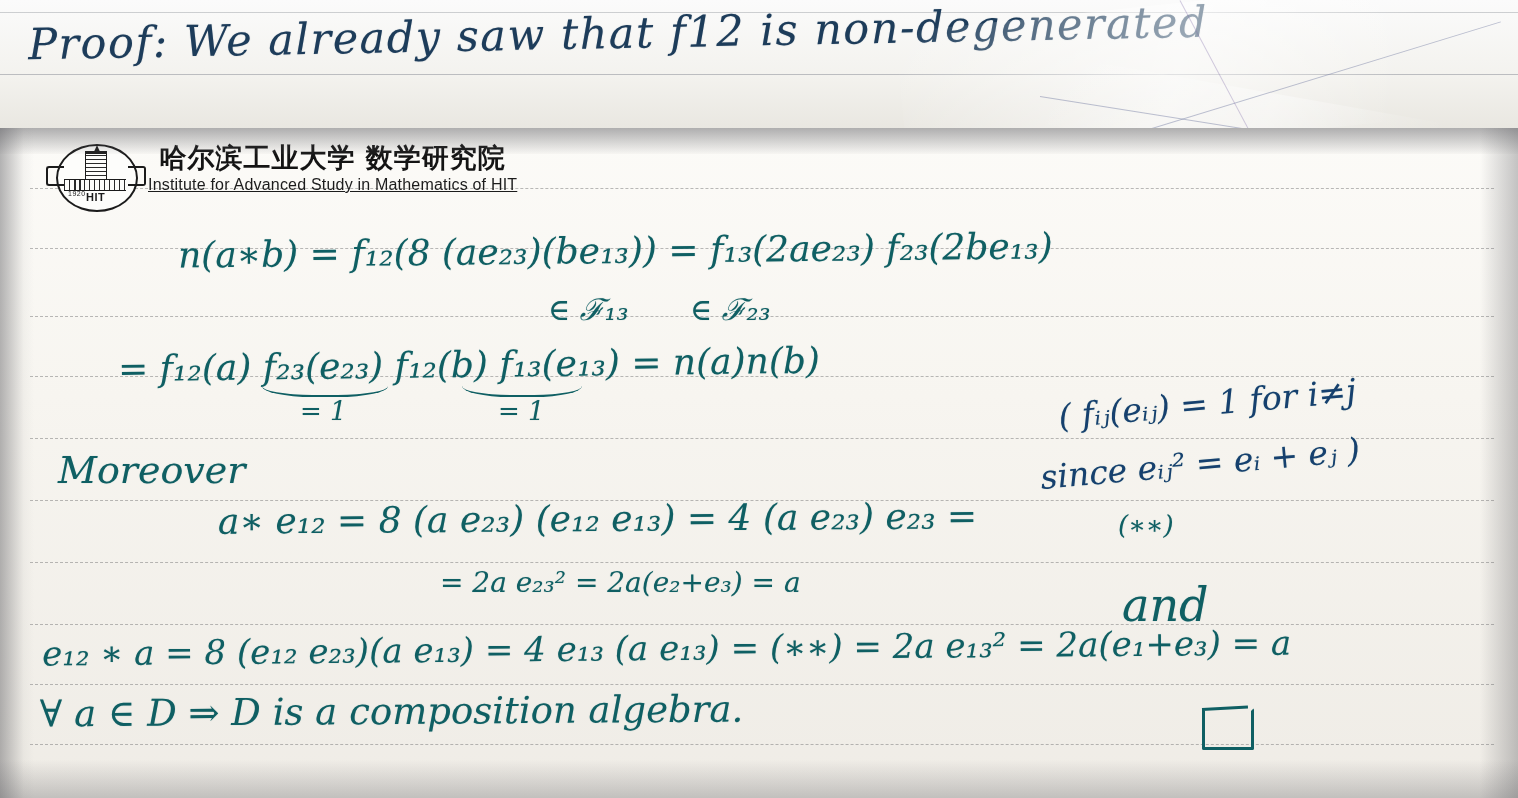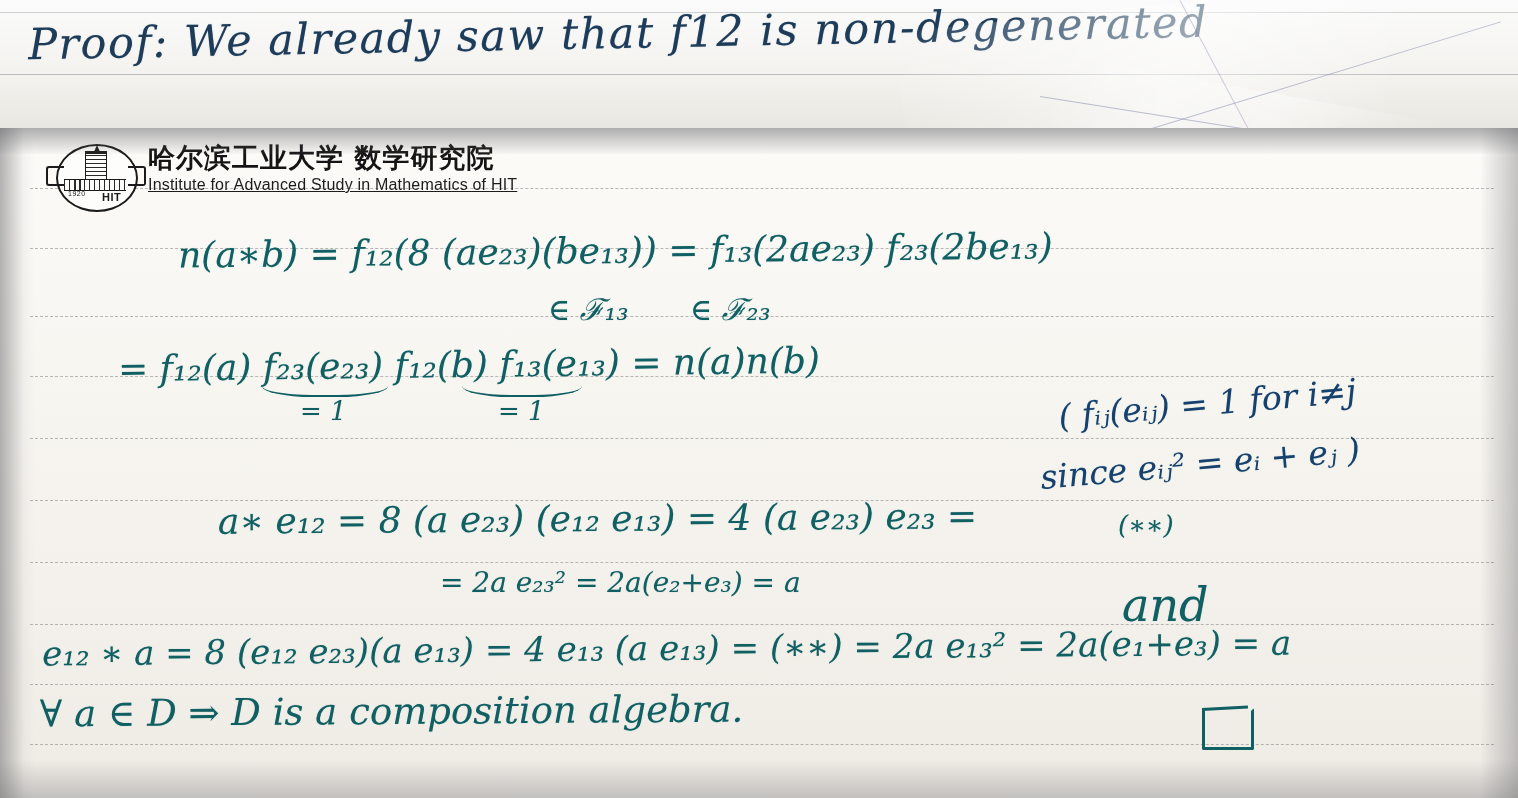--- a/index.html
+++ b/index.html
@@ -139,39 +139,39 @@
     color: #1b1b1b;
     letter-spacing: 0.5px;
   }
   .logo-mark .hit {
     position: absolute;
     left: 32px; top: 49px;
     font-size: 11px;
     font-weight: bold;
     color: #1b1b1b;
     letter-spacing: 0.5px;
-    margin-left: 16px;
   }
   .logo-mark .wing-l, .logo-mark .wing-r {
     position: absolute;
     top: 24px;
     width: 16px; height: 16px;
     border: 2px solid #1b1b1b;
   }
   .logo-mark .wing-l { left: -8px; border-radius: 3px 0 0 3px; border-right: none; }
   .logo-mark .wing-r { left: 74px; border-radius: 0 3px 3px 0; border-left: none; }
 
   .logo-text .cn {
     font-family: "DejaVu Sans", sans-serif;
     font-size: 27px;
     font-weight: bold;
     color: #141414;
     letter-spacing: 1px;
     line-height: 1.15;
     white-space: nowrap;
+    text-align: center;
   }
   .logo-text .en {
     font-family: "Liberation Sans", sans-serif;
     font-size: 16px;
     color: #1c1c1c;
     letter-spacing: 0.2px;
     margin-top: 3px;
     white-space: nowrap;
     text-decoration: underline;
   }
@@ -284,20 +284,21 @@
     <div class="hw" style="left:690px; top:160px; font-size:30px;">∈ ℱ₂₃</div>
 
     <div class="hw" style="left:118px; top:216px; font-size:36px; transform:rotate(-0.7deg);">= f₁₂(a) f₂₃(e₂₃) f₁₂(b) f₁₃(e₁₃) = n(a)n(b)</div>
 
     <div class="underbrace" style="left:262px; top:258px; width:126px;"></div>
     <div class="hw" style="left:300px; top:268px; font-size:26px;">= 1</div>
 
     <div class="underbrace" style="left:462px; top:258px; width:120px;"></div>
     <div class="hw" style="left:498px; top:268px; font-size:26px;">= 1</div>
 
+    <div class="hw" style="left:58px; top:320px; font-size:38px;">Moreover</div>
 
     <div class="hw" style="left:218px; top:370px; font-size:36px; transform:rotate(-0.4deg);">a∗ e₁₂ = 8 (a e₂₃) (e₁₂ e₁₃) = 4 (a e₂₃) e₂₃ =</div>
     <div class="hw" style="left:1118px; top:382px; font-size:26px;">(∗∗)</div>
 
     <div class="hw" style="left:440px; top:438px; font-size:28px;">= 2a e₂₃² = 2a(e₂+e₃) = a</div>
     <div class="hw" style="left:1122px; top:450px; font-size:46px;">and</div>
 
     <div class="hw" style="left:42px; top:500px; font-size:34px; transform:rotate(-0.5deg);">e₁₂ ∗ a = 8 (e₁₂ e₂₃)(a e₁₃) = 4 e₁₃ (a e₁₃) = (∗∗) = 2a e₁₃² = 2a(e₁+e₃) = a</div>
 
     <div class="hw" style="left:40px; top:562px; font-size:37px; transform:rotate(-0.4deg);">∀ a ∈ D ⇒ D is a composition algebra.</div>

